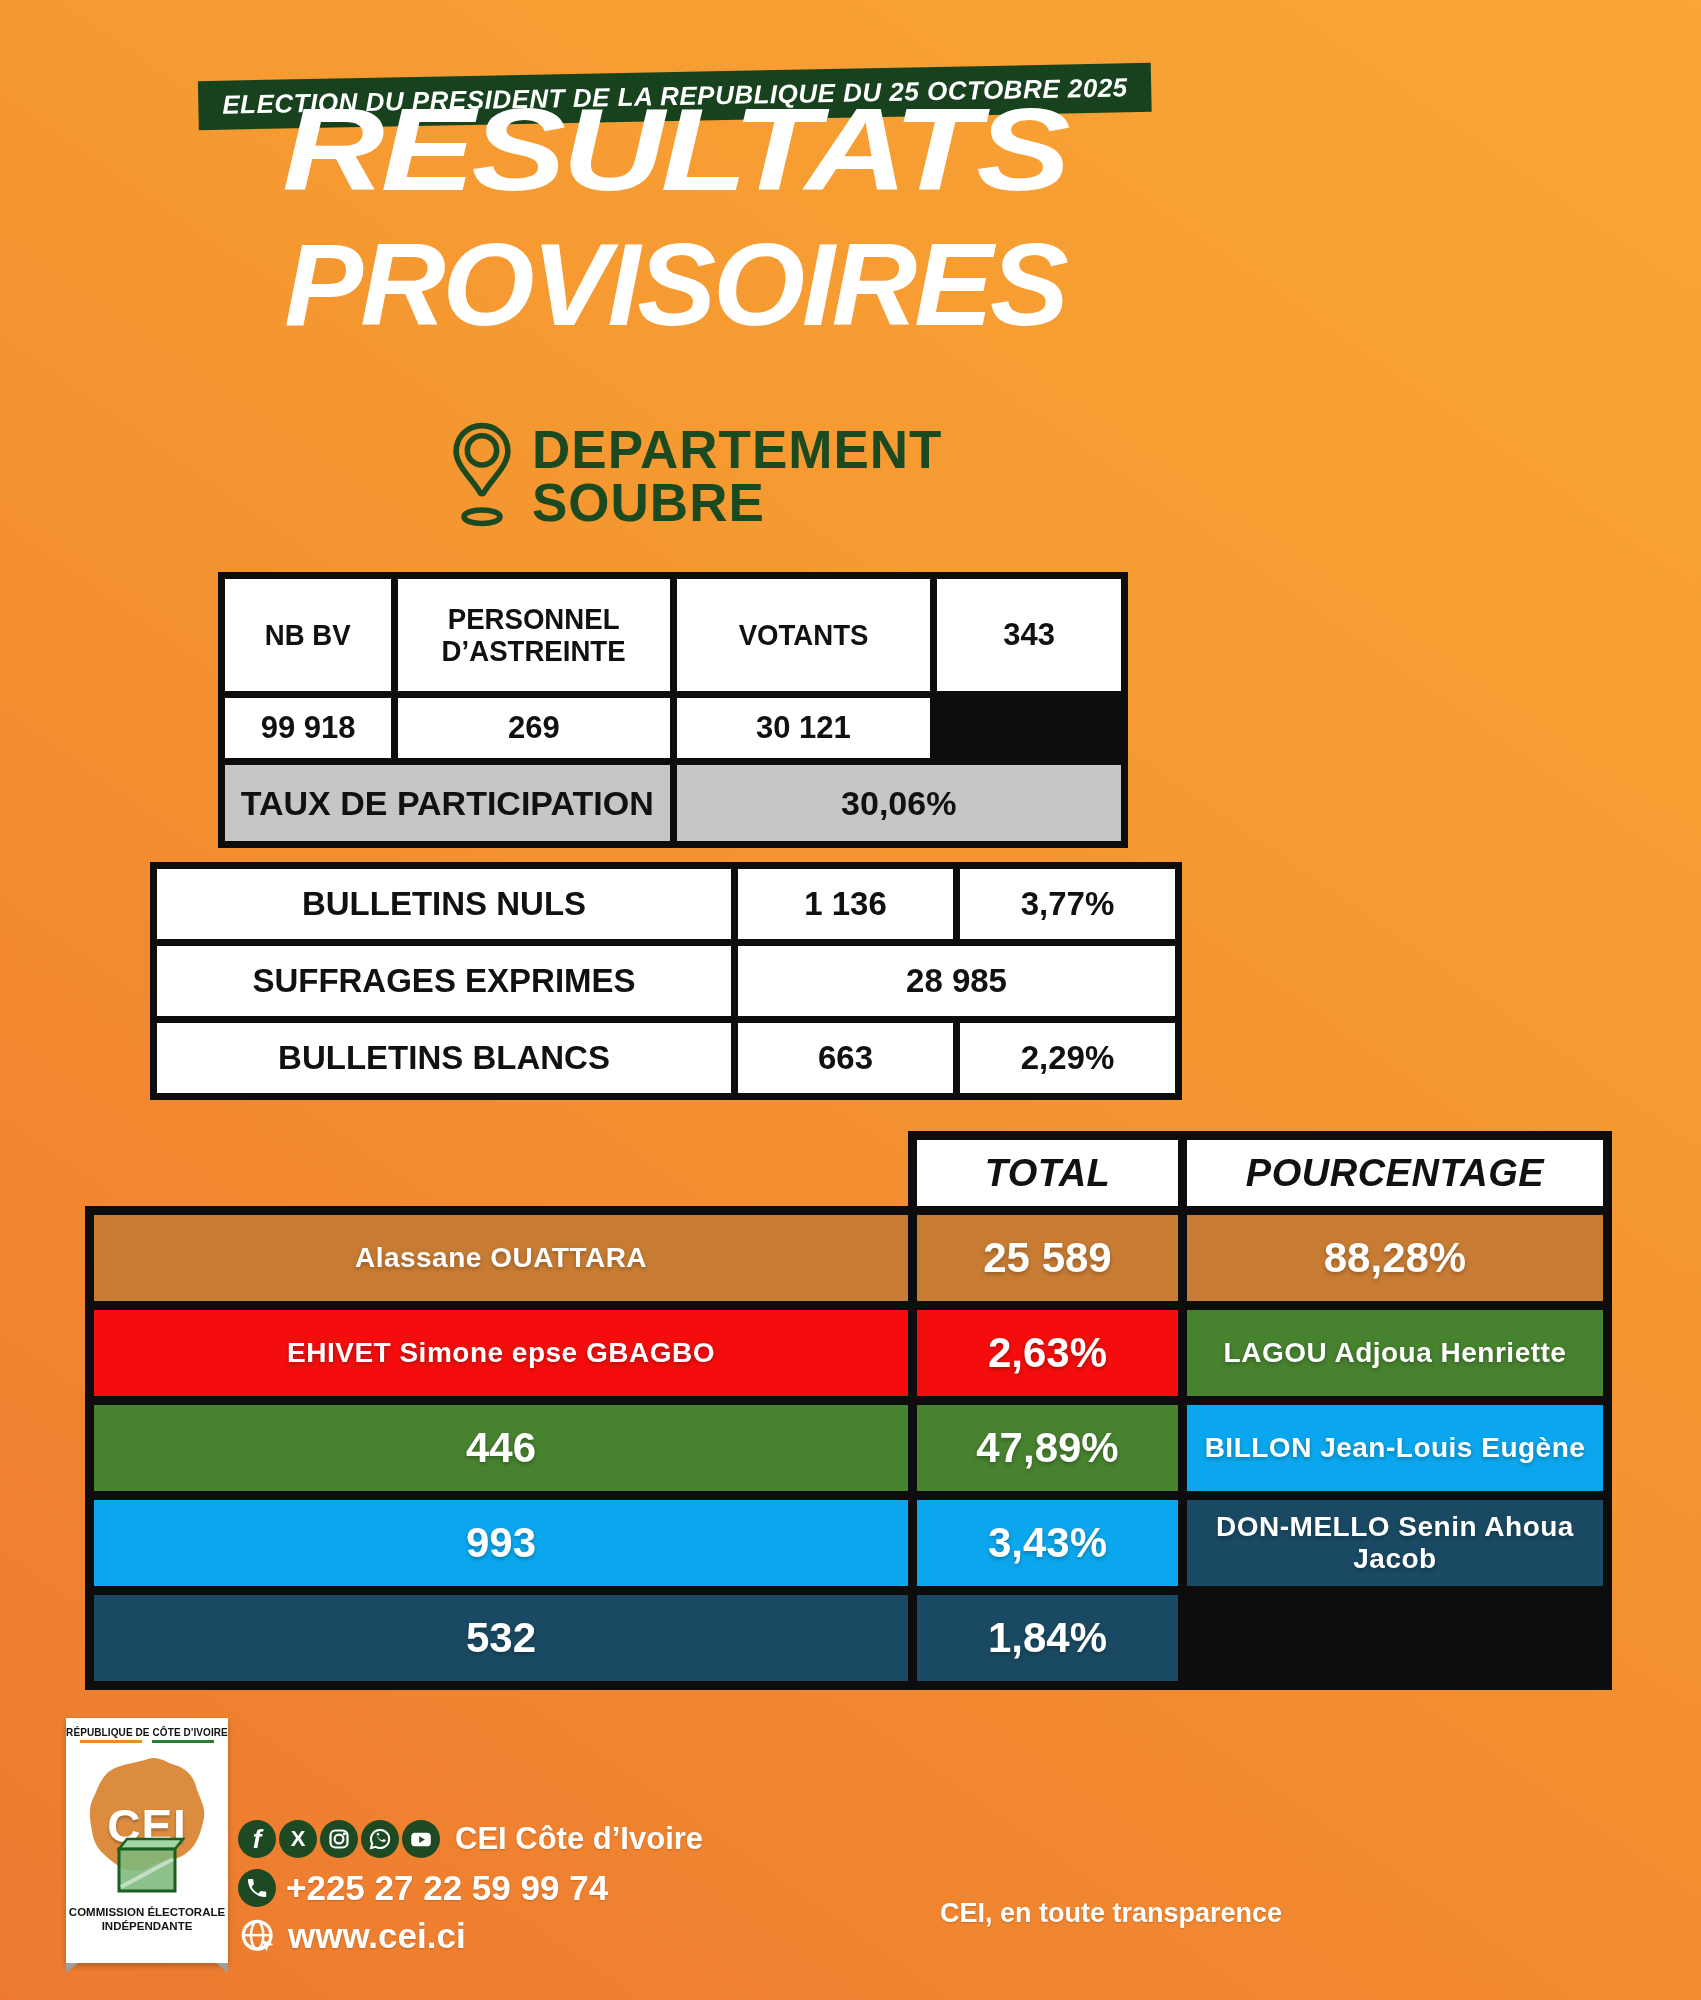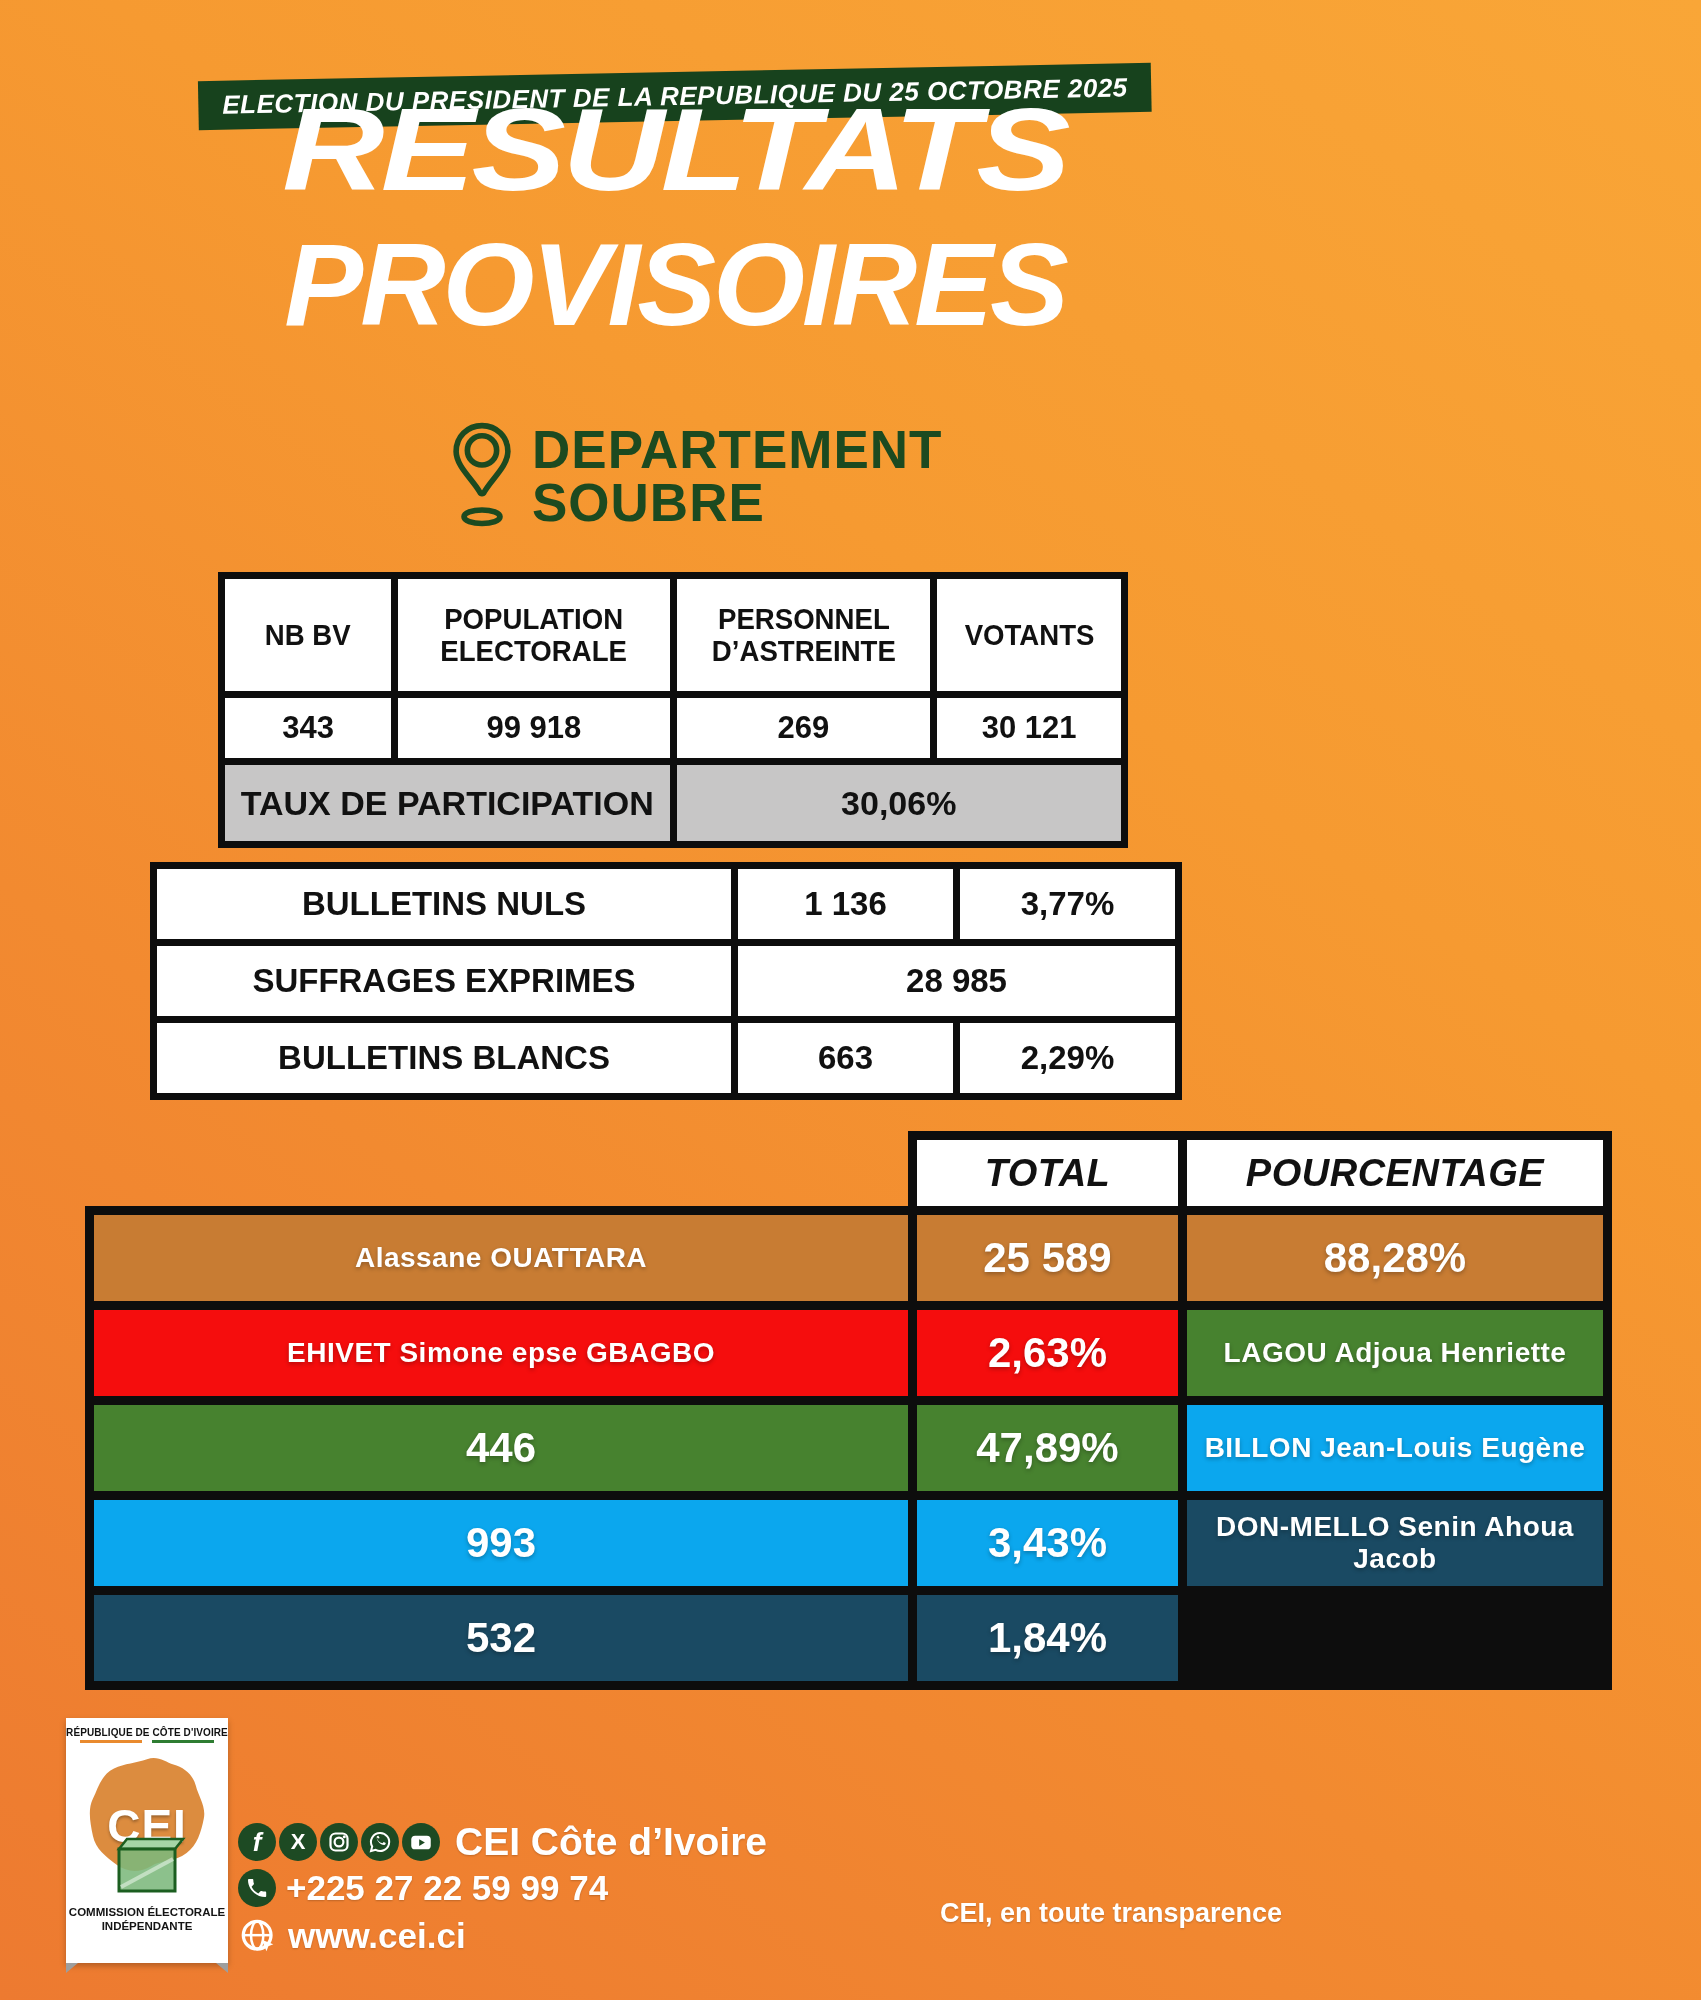--- a/index.html
+++ b/index.html
@@ -72,21 +72,21 @@
   .fold { position: absolute; bottom: -10px; width: 0; height: 0; border-style: solid; }
   .fold.left  { left: 0;  border-width: 10px 12px 0 0; border-color: #9e9e9e transparent transparent transparent; }
   .fold.right { right: 0; border-width: 10px 0 0 12px; border-color: #9e9e9e transparent transparent transparent; }
 
   .social-row { left: 238px; top: 1820px; display: flex; align-items: center; gap: 3px; }
   .sc { width: 38px; height: 38px; border-radius: 50%; background: #1D4A23;
         display: flex; align-items: center; justify-content: center; color: #fff;
         font-weight: bold; flex: 0 0 auto; }
   .sc.fb { font-size: 26px; font-style: italic; }
   .sc.xx { font-size: 22px; }
-  .social-label { color: #fff; font-size: 39px; font-weight: bold; margin-left: 12px;
+  .social-label { color: #fff; font-size: 31px; font-weight: bold; margin-left: 12px;
                   text-shadow: 0 1px 2px rgba(0,0,0,.2); }
   .phone-row { left: 238px; top: 1868px; display: flex; align-items: center; gap: 10px; }
   .web-row   { left: 238px; top: 1916px; display: flex; align-items: center; gap: 10px; }
   .contact-text { color: #fff; font-size: 35px; font-weight: bold; text-shadow: 0 1px 2px rgba(0,0,0,.2); }
   .tagline { left: 940px; top: 1898px; color: #fff; font-size: 27px; font-weight: bold;
              text-shadow: 0 1px 2px rgba(0,0,0,.2); }
 </style>
 </head>
 <body>
 
@@ -109,23 +109,20 @@
     </span>
     <div class="loc-text">
       <div>DEPARTEMENT</div>
       <div>SOUBRE</div>
     </div>
   </div>
 
   <div class="abs tbl stats">
     <div class="cell hdr">
         <span>NB BV</span>
-      </div>
-    <div class="cell hdr">
-        <span>POPULATION ELECTORALE</span>
       </div>
     <div class="cell hdr">
         <span>PERSONNEL D’ASTREINTE</span>
       </div>
     <div class="cell hdr">
         <span>VOTANTS</span>
       </div>
     <div class="cell val">343</div>
     <div class="cell val">99 918</div>
     <div class="cell val">269</div>

